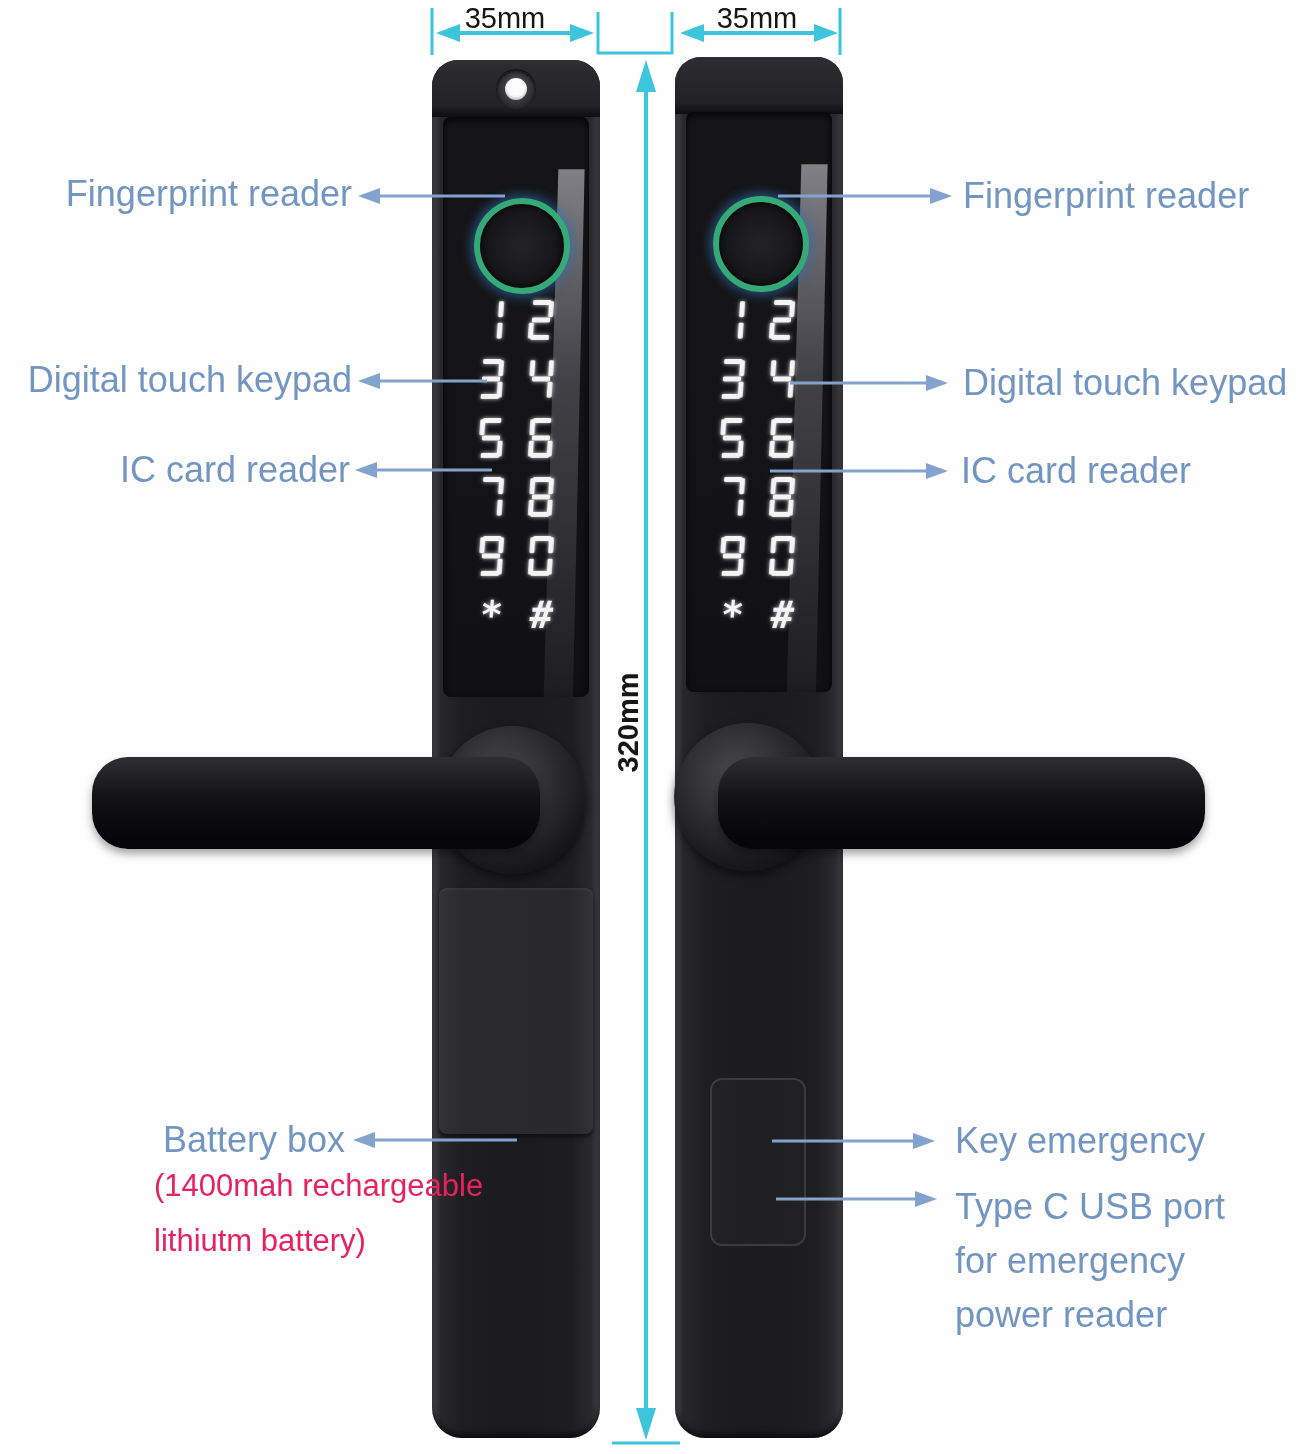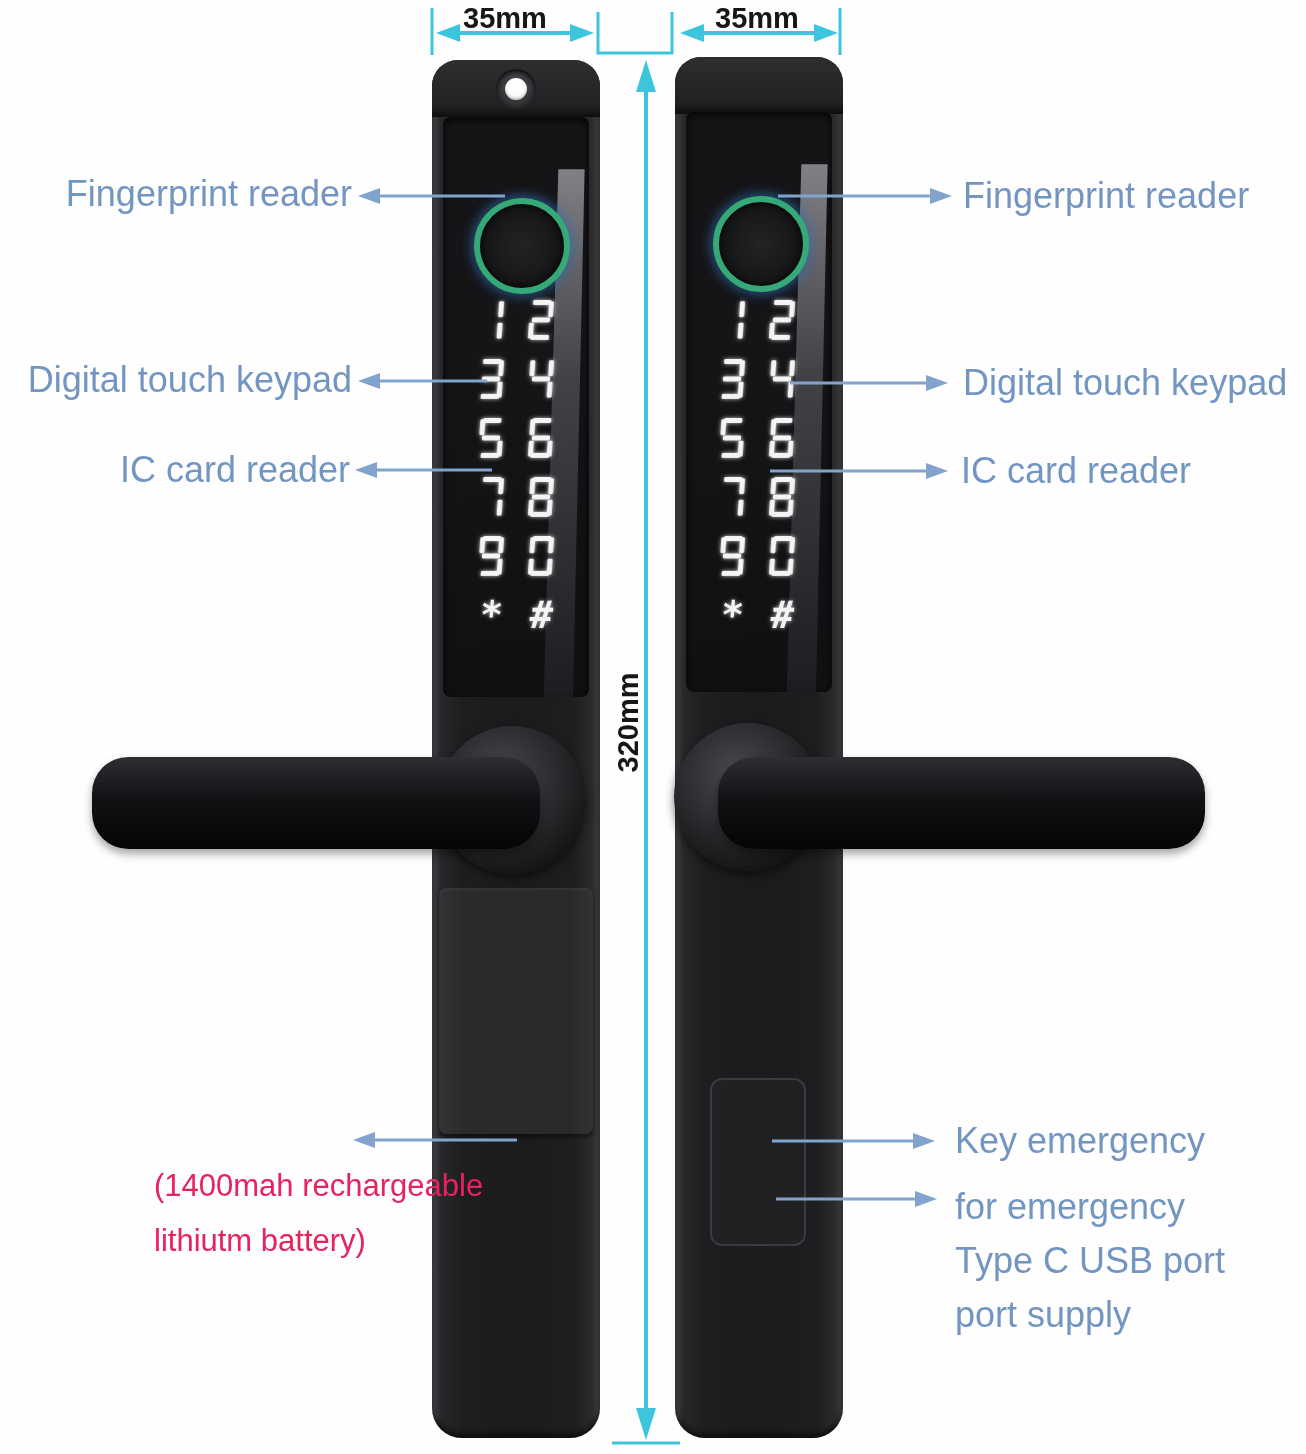--- a/index.html
+++ b/index.html
@@ -11,21 +11,21 @@
   
   .lbl{
     position:absolute;color:var(--label-blue);font-size:36px;line-height:40px;
     white-space:nowrap;
   }
   .lbl.right-align{text-align:right;}
   .note{
     position:absolute;color:var(--note-red);font-size:31px;line-height:38px;white-space:nowrap;margin-left:37px;
   }
   .dim-text{
-    position:absolute;color:#161616;font-size:29px;font-weight:700;white-space:nowrap;
+    position:absolute;color:#161616;font-size:29px;font-weight:400;white-space:nowrap;
   }
   .dim-text.vertical{transform:rotate(-90deg);transform-origin:center center;font-weight:600;}
   
   svg.overlay{position:absolute;left:0;top:0;pointer-events:none;}
   .dim-line{stroke:var(--dim-cyan);stroke-width:4;fill:none;}
   .dim-line.thin{stroke-width:3;}
   .dim-head{fill:var(--dim-cyan);stroke:none;}
   .callout{stroke:var(--arrow-blue);stroke-width:3.2;fill:none;}
   .callout-head{fill:var(--arrow-blue);stroke:none;}
   
@@ -337,26 +337,27 @@
     </g>
   </svg>
 
   <div class="dim-text" style="left:450px;top:2px;width:110px;text-align:center;">35mm</div>
   <div class="dim-text" style="left:702px;top:2px;width:110px;text-align:center;">35mm</div>
   <div class="dim-text vertical" style="left:578px;top:706px;width:100px;text-align:center;">320mm</div>
 
   <div class="lbl right-align" style="left:0;top:174px;width:352px;">Fingerprint reader</div>
   <div class="lbl right-align" style="left:0;top:360px;width:352px;">Digital touch keypad</div>
   <div class="lbl right-align" style="left:0;top:450px;width:350px;">IC card reader</div>
+  <div class="lbl right-align" style="left:0;top:1120px;width:345px;">Battery box</div>
   <div class="note" style="left:117px;top:1167px;">(1400mah rechargeable</div>
   <div class="note" style="left:117px;top:1222px;text-align:center;">lithiutm battery)</div>
 
   <div class="lbl" style="left:963px;top:176px;">Fingerprint reader</div>
   <div class="lbl" style="left:963px;top:363px;">Digital touch keypad</div>
   <div class="lbl" style="left:961px;top:451px;">IC card reader</div>
   <div class="lbl" style="left:955px;top:1121px;">Key emergency</div>
   <div class="lbl" style="left:955px;top:1180px;line-height:54px;">
+    <div>Type C USB port</div>
     <div>for emergency</div>
-    <div>Type C USB port</div>
-    <div>port supply</div>
+    <div>power reader</div>
   </div>
 
 </div>
 
 </body></html>

